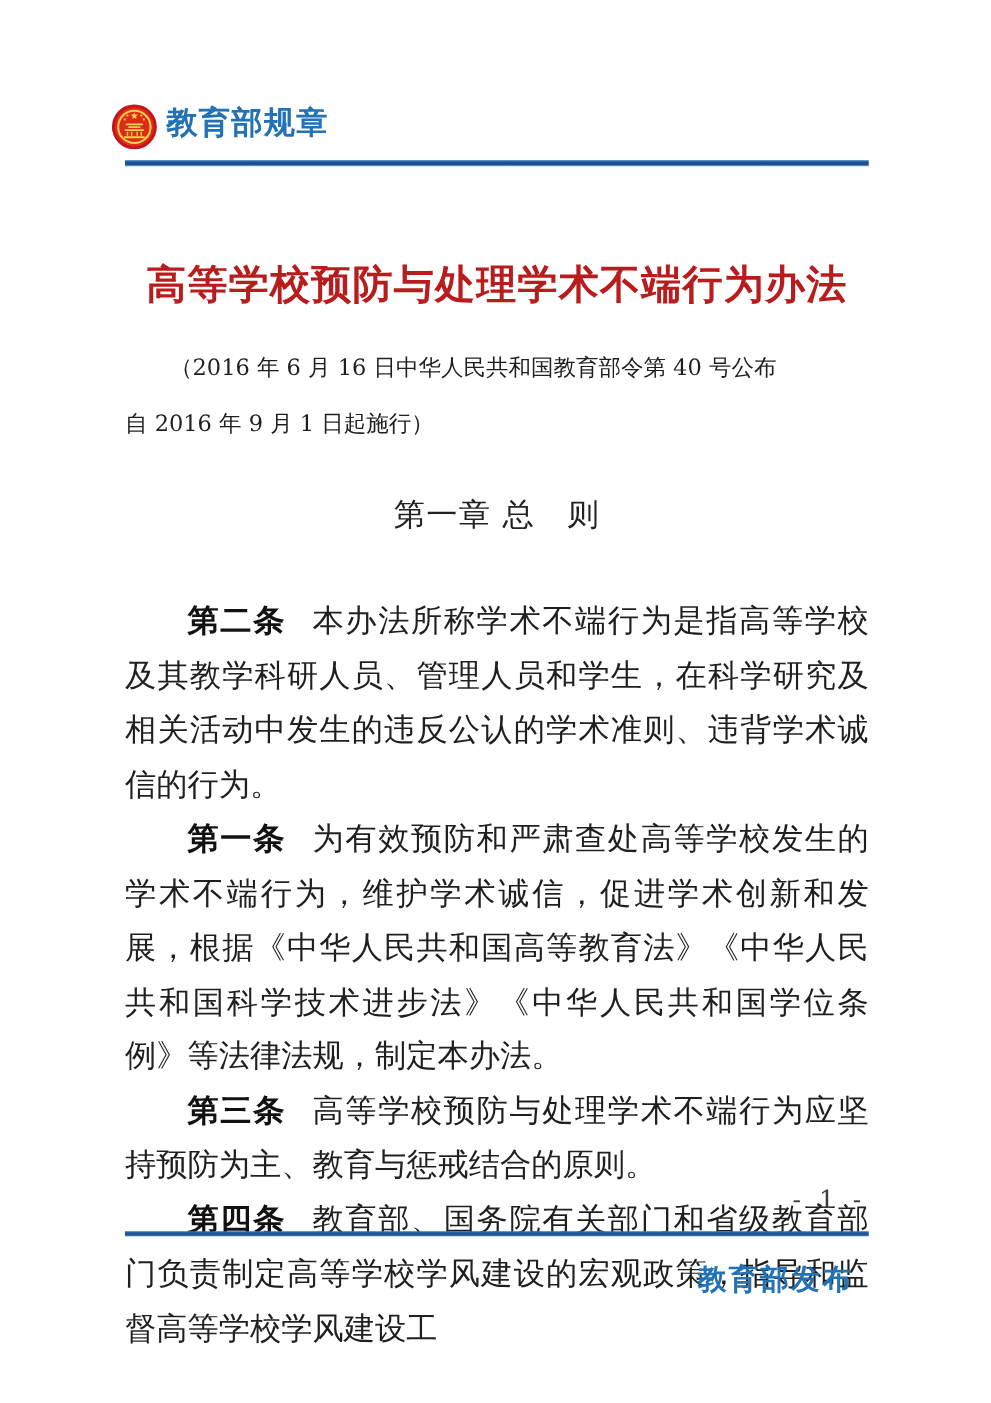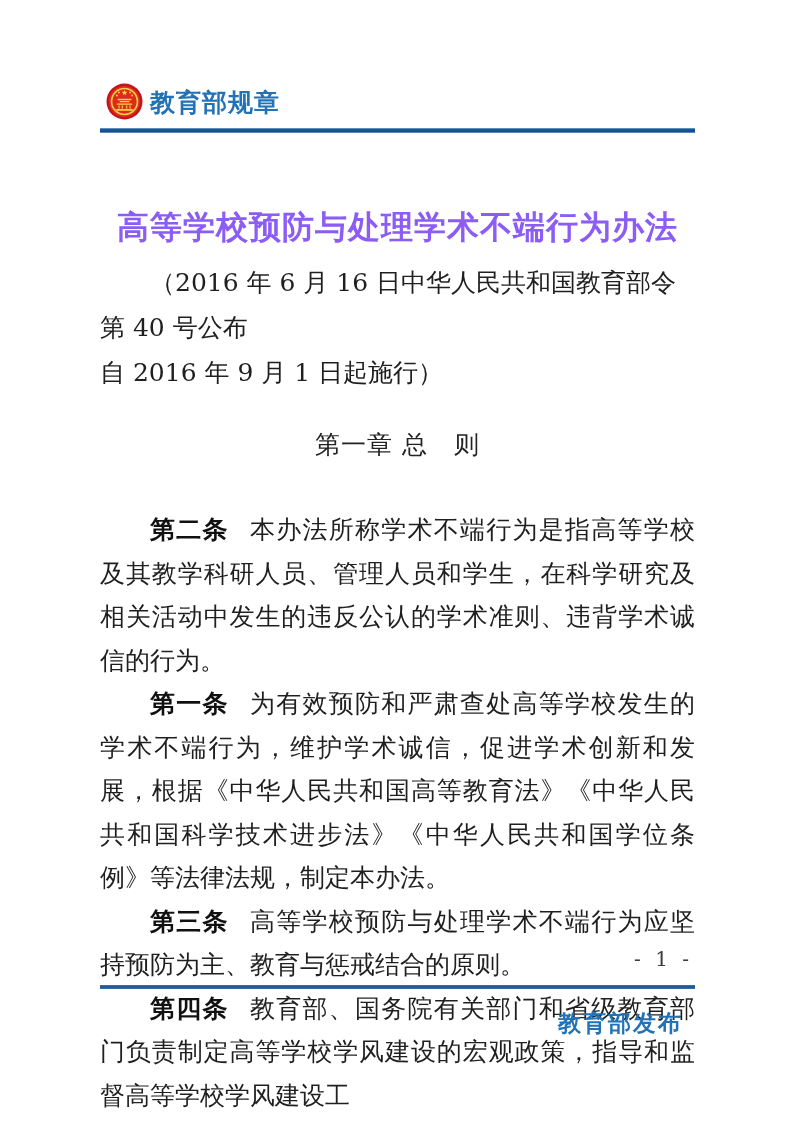--- a/index.html
+++ b/index.html
@@ -12,23 +12,22 @@
     background: #ffffff;
     overflow: hidden;
     font-family: "DejaVu Serif", "Liberation Serif", serif;
     color: #1f1f1f;
   }
 
   
   .brand {
     position: absolute;
     top: 83px;
-    left: 106px;
+    left: 89px;
     display: flex;
-    align-items: center;
     gap: 7px;
   }
   .emblem { width: 37px; height: 37px; flex: 0 0 auto; }
   .brand-label {
     font-family: "DejaVu Sans", "Liberation Sans", sans-serif;
     font-weight: bold;
     font-size: 25px;
     color: #2272b5;
     letter-spacing: 1px;
     line-height: 1;
@@ -50,25 +49,25 @@
     left: 100px;
     right: 98px;
   }
   .doc-title {
     margin: 0;
     text-align: center;
     font-size: 32px;
     font-weight: 600;
     letter-spacing: 1px;
     line-height: 50px;
-    color: #8b5cf6;
+    color: #b91c1c;
   }
   .doc-subtitle {
-    margin: 8px 0 0 0;
-    font-size: 25px;
+    margin: 20px 0 0 0;
+    font-size: 18px;
     line-height: 45px;
     color: #1f1f1f;
   }
   .doc-subtitle .line { display: block; }
   .doc-subtitle .line.indent { text-indent: 2em; }
 
   .chapter-heading {
     margin: 34px 0 0 0;
     text-align: center;
     font-family: "DejaVu Sans", "Liberation Sans", sans-serif;

